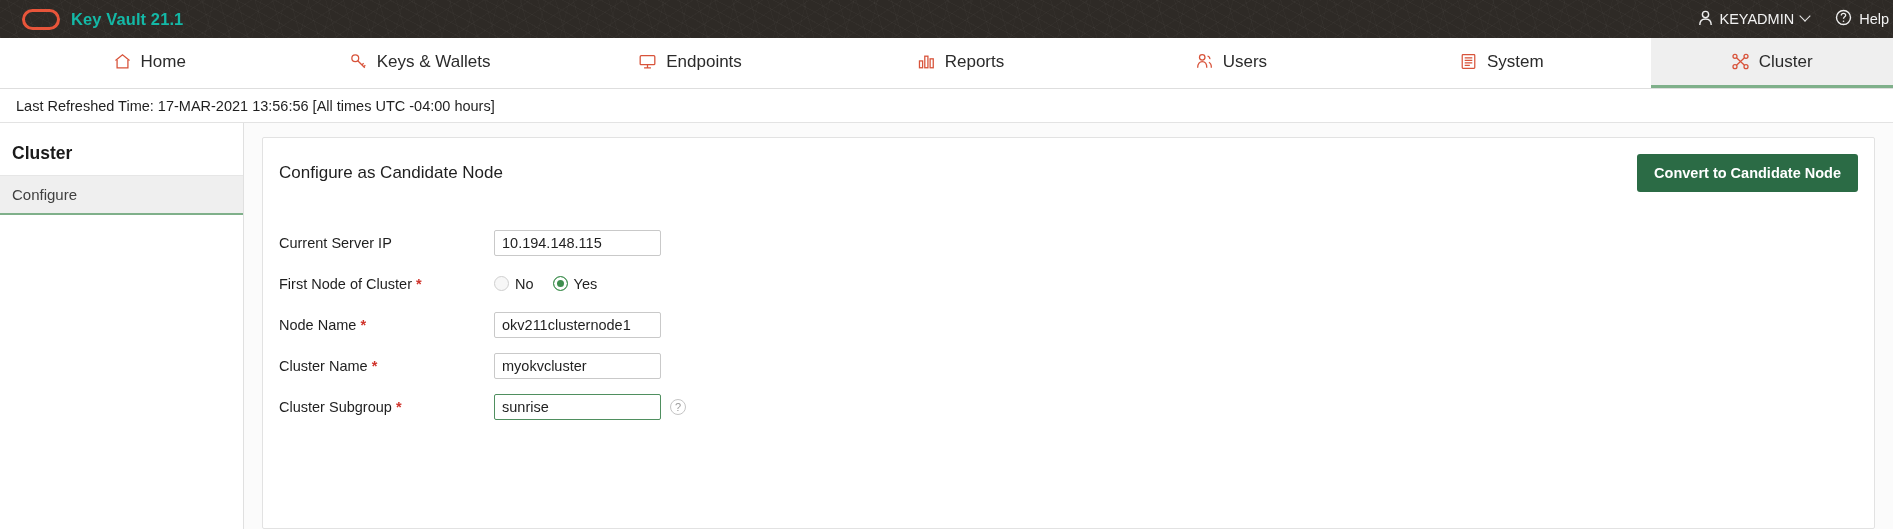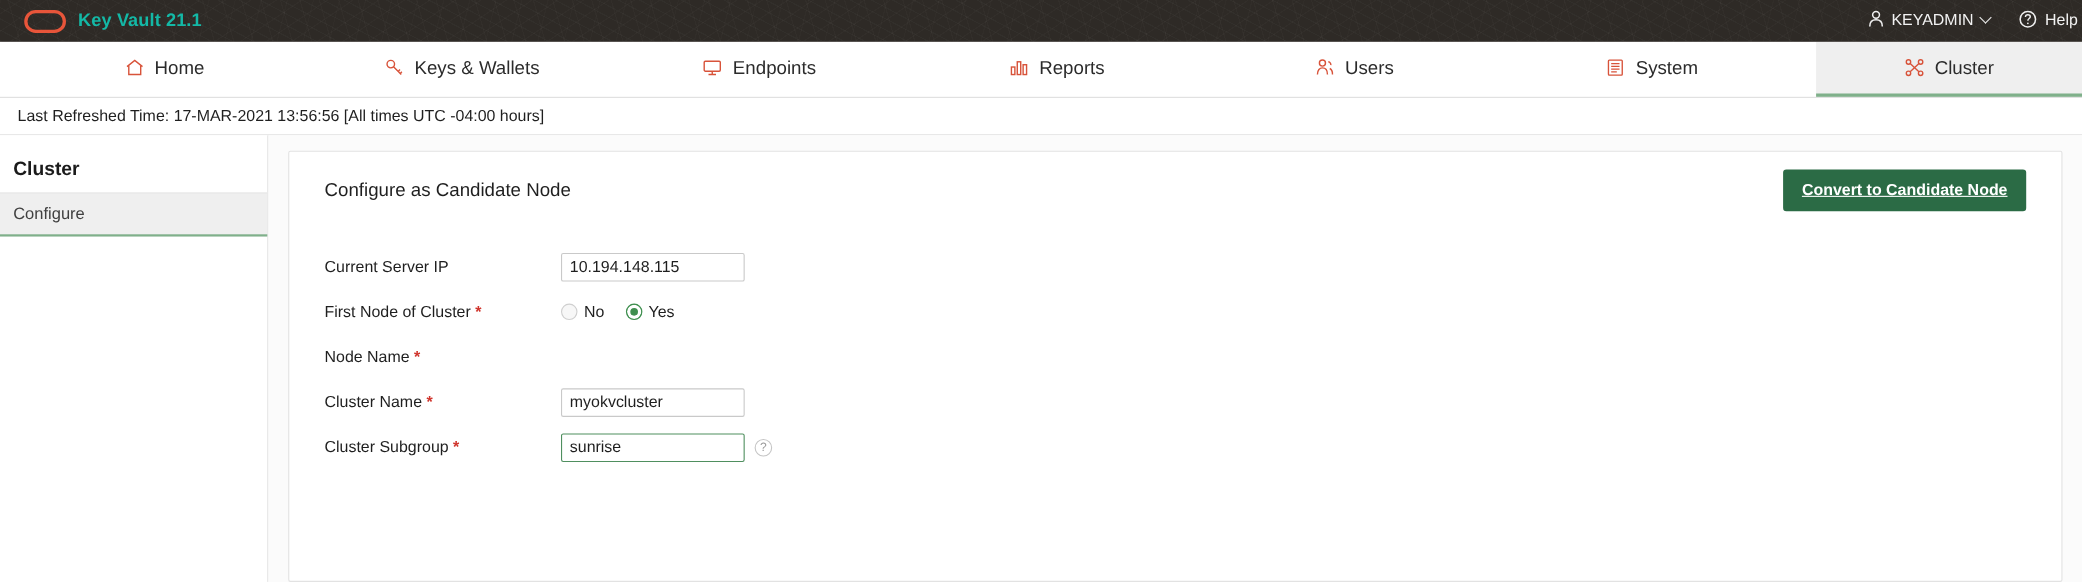--- a/index.html
+++ b/index.html
@@ -155,21 +155,21 @@
     flex: 1 1 auto;
     background: #fbfbfb;
     padding: 14px 18px 0 18px;
     overflow: hidden;
   }
   .panel {
     background: #ffffff;
     border: 1px solid #e2e2e2;
     border-radius: 2px;
     height: 100%;
-    padding: 0 32px;
+    padding: 0 16px;
   }
   .panel-head {
     display: flex;
     align-items: center;
     justify-content: space-between;
     padding: 16px 0 14px 0;
   }
   .panel-title {
     font-size: 17px;
     color: #1f1f1f;
@@ -178,21 +178,20 @@
     background: #2b6b45;
     color: #ffffff;
     font-size: 14.5px;
     font-weight: bold;
     border: none;
     border-radius: 3px;
     padding: 11px 17px;
     cursor: pointer;
     white-space: nowrap;
     font-family: "Liberation Sans", sans-serif;
-    text-decoration: underline;
   }
 
   
   .form { padding-top: 16px; }
   .form-row {
     display: flex;
     align-items: center;
     height: 41px;
   }
   .form-label {
@@ -407,20 +406,23 @@
               </label>
             </div>
           </div>
         </div>
 
         <div class="form-row">
           <div class="form-label">
             <span>Node Name</span>
             <span class="req">*</span>
           </div>
+          <div class="form-field">
+            <input class="text-input" type="text" value="okv211clusternode1" style="">
+          </div>
         </div>
 
         <div class="form-row">
           <div class="form-label">
             <span>Cluster Name</span>
             <span class="req">*</span>
           </div>
           <div class="form-field">
             <input class="text-input" type="text" value="myokvcluster" style="">
           </div>

